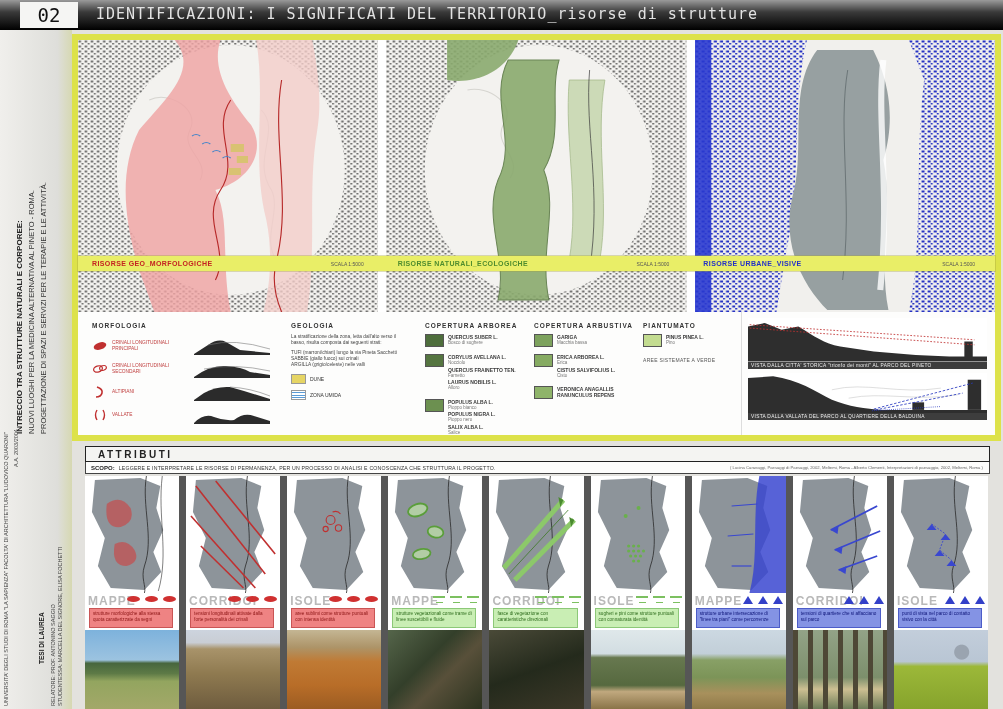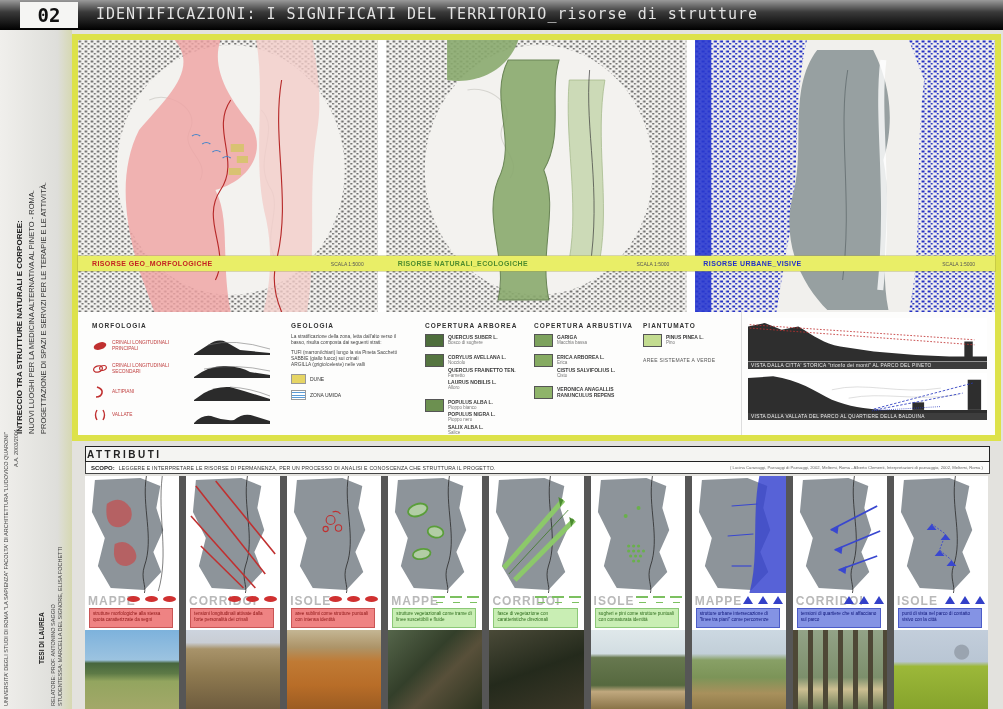--- a/index.html
+++ b/index.html
@@ -3,21 +3,21 @@
 <meta charset="utf-8">
 <style>
   html,body{margin:0;padding:0;}
   body{font-family:"Liberation Sans","DejaVu Sans",sans-serif;background:#b8b8b4;}
   .board{position:relative;width:1003px;height:709px;background:#e3e2de;overflow:hidden;}
 
   
   .topbar{position:absolute;left:0;top:0;width:1003px;height:30px;
     background:linear-gradient(180deg,#9a9a9a 0%,#3a3a3a 40%,#000 100%);}
   .pagebox{position:absolute;left:20px;top:2px;width:58px;height:26px;background:#f5f5f3;
-    color:#111;font-family:"DejaVu Sans Mono",monospace;font-weight:bold;font-size:19px;
+    color:#111;font-family:"DejaVu Sans Mono",monospace;font-weight:normal;font-size:19px;
     display:flex;align-items:center;justify-content:center;}
   .bar-title{position:absolute;left:96px;top:5px;color:#e2e2e2;
     font-family:"DejaVu Sans Mono",monospace;font-size:15px;letter-spacing:1px;white-space:nowrap;}
 
   
   .sidebar{position:absolute;left:0;top:30px;width:72px;height:679px;
     background:linear-gradient(90deg,#f0efec 0%,#dededa 80%,#d6d8b2 100%);}
   .rot{position:absolute;transform-origin:0 0;transform:rotate(-90deg);white-space:nowrap;color:#333;}
   .sb-main{left:14px;top:404px;line-height:12px;}
   .sb-main .b{font-weight:bold;font-size:8px;color:#222;}
@@ -74,21 +74,21 @@
 
   .viste{flex:1;padding:6px 8px 0 6px;border-left:1px solid #ddd;}
   .vista{position:relative;margin-bottom:4px;background:#fff;}
   .vista svg{display:block;width:100%;}
   .vista-cap{background:#3d3d3d;color:#eee;font-size:4.8px;letter-spacing:.3px;
     padding:1px 3px;white-space:nowrap;overflow:hidden;}
 
   
   .attr-head{position:absolute;left:85px;top:446px;width:903px;height:14px;background:#f4f4f2;
     border:1px solid #222;display:flex;align-items:center;}
-  .attr-head span{font-size:10px;font-weight:bold;letter-spacing:2.5px;color:#222;padding-left:1px;}
+  .attr-head span{font-size:10px;font-weight:bold;letter-spacing:2.5px;color:#222;padding-left:12px;}
   .attr-scopo{position:absolute;left:85px;top:462px;width:903px;height:11px;background:#fdfdfc;
     border:1px solid #444;border-top:none;display:flex;align-items:center;}
   .scopo-lab{font-size:6px;font-weight:bold;color:#222;padding-left:5px;margin-right:4px;}
   .scopo-txt{font-size:5.2px;color:#333;letter-spacing:.2px;}
   .citation{position:absolute;right:6px;font-size:4.2px;color:#666;}
 
   
   .strip{position:absolute;left:85px;top:476px;width:903px;height:233px;background:#565656;
     display:flex;gap:7px;}
   .colm{flex:1;display:flex;flex-direction:column;background:#fff;}

